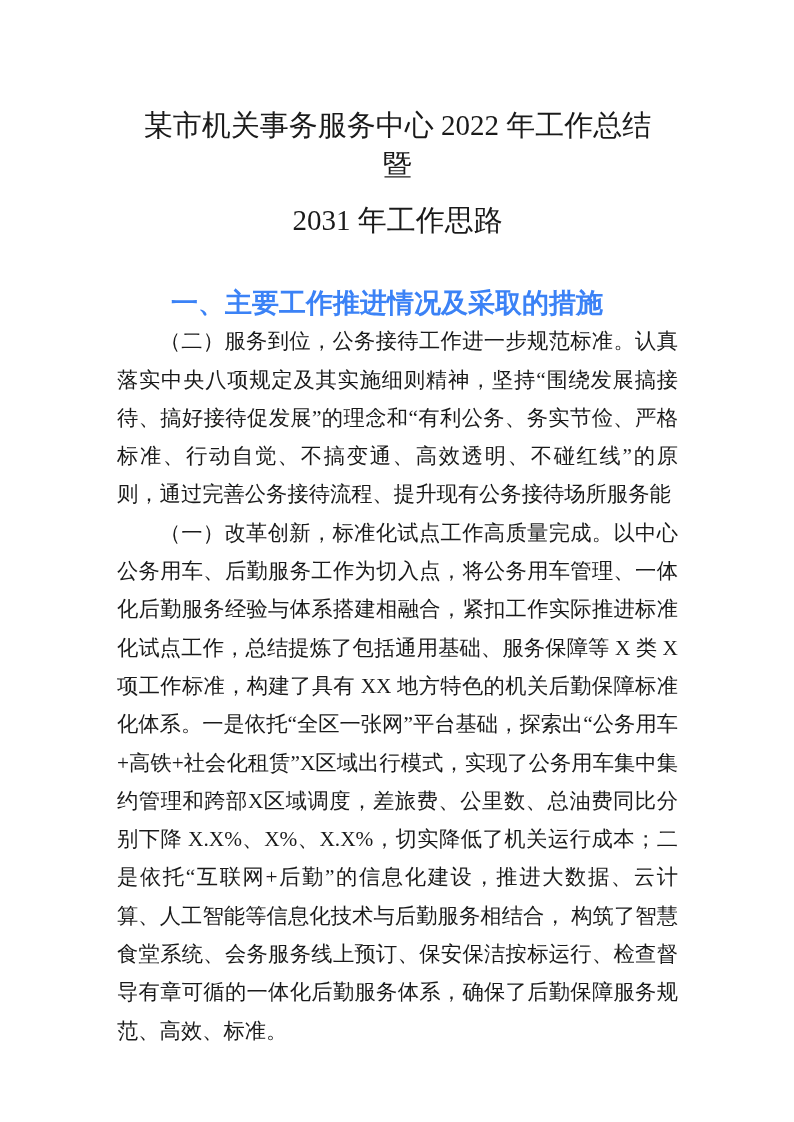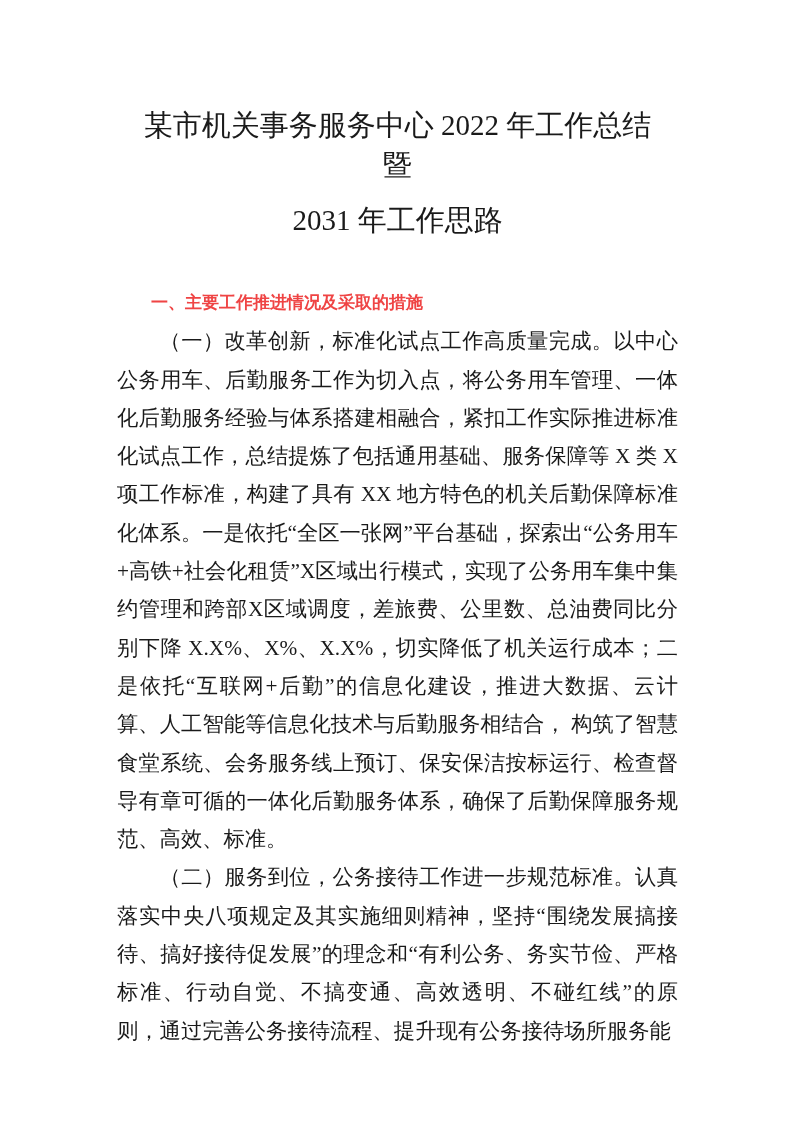--- a/index.html
+++ b/index.html
@@ -35,25 +35,25 @@
   .doc-subtitle {
     margin: 15px 0 0 0;
     font-size: 29px;
     font-weight: 400;
     line-height: 40px;
     text-align: center;
   }
   .section-heading {
     margin: 44px 0 0 0;
     font-family: "Liberation Sans", "DejaVu Sans", sans-serif;
-    font-size: 17px;
+    font-size: 27px;
     font-weight: 700;
     line-height: 38.3px;
     text-indent: 2em;
-    color: #ef4444;
+    color: #3b82f6;
   }
   .para {
     margin: 0;
     font-size: 21.3px;
     font-weight: 400;
     line-height: 38.3px;
     text-align: justify;
     text-indent: 2em;
     word-break: break-all;
   }
@@ -66,18 +66,18 @@
 
     <h1 class="doc-title">
       <span class="title-line">某市机关事务服务中心 2022 年工作总结</span>
       <span class="title-line">暨</span>
     </h1>
 
     <h1 class="doc-subtitle">2031 年工作思路</h1>
 
     <h2 class="section-heading">一、主要工作推进情况及采取的措施</h2>
 
+    <p class="para">（二）服务到位，公务接待工作进一步规范标准。认真落实中央八项规定及其实施细则精神，坚持“围绕发展搞接待、搞好接待促发展”的理念和“有利公务、务实节俭、严格标准、行动自觉、不搞变通、高效透明、不碰红线”的原则，通过完善公务接待流程、提升现有公务接待场所服务能</p>
+
     <p class="para">（一）改革创新，标准化试点工作高质量完成。以中心公务用车、后勤服务工作为切入点，将公务用车管理、一体化后勤服务经验与体系搭建相融合，紧扣工作实际推进标准化试点工作，总结提炼了包括通用基础、服务保障等 X 类 X 项工作标准，构建了具有 XX 地方特色的机关后勤保障标准化体系。一是依托“全区一张网”平台基础，探索出“公务用车+高铁+社会化租赁”X区域出行模式，实现了公务用车集中集约管理和跨部X区域调度，差旅费、公里数、总油费同比分别下降 X.X%、X%、X.X%，切实降低了机关运行成本；二是依托“互联网+后勤”的信息化建设，推进大数据、云计算、人工智能等信息化技术与后勤服务相结合， 构筑了智慧食堂系统、会务服务线上预订、保安保洁按标运行、检查督导有章可循的一体化后勤服务体系，确保了后勤保障服务规范、高效、标准。</p>
-
-    <p class="para">（二）服务到位，公务接待工作进一步规范标准。认真落实中央八项规定及其实施细则精神，坚持“围绕发展搞接待、搞好接待促发展”的理念和“有利公务、务实节俭、严格标准、行动自觉、不搞变通、高效透明、不碰红线”的原则，通过完善公务接待流程、提升现有公务接待场所服务能</p>
 
   </div>
 </div>
 
 </body></html>

